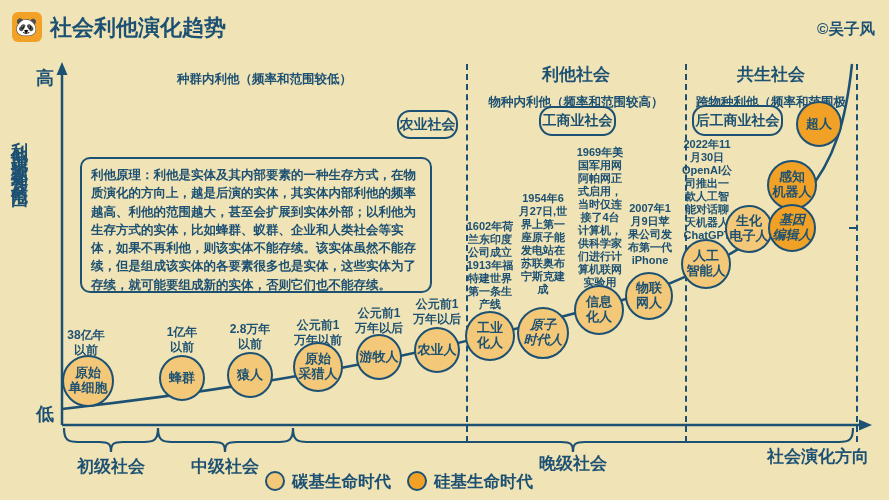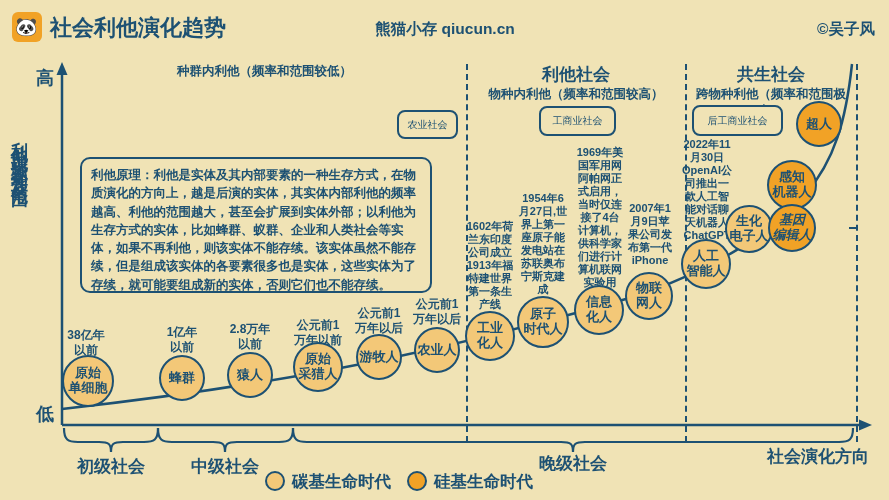--- a/index.html
+++ b/index.html
@@ -19,25 +19,25 @@
   .yhigh{left:36px;top:66px;font-size:18px;font-weight:bold;z-index:2;}
   .ylow{left:36px;top:402px;font-size:18px;font-weight:bold;z-index:2;}
   .ytitle{left:8px;top:128px;writing-mode:vertical-rl;text-orientation:upright;font-size:17px;font-weight:bold;letter-spacing:5px;z-index:2;}
   .xdir{left:757px;top:445px;width:112px;text-align:right;font-size:17px;font-weight:bold;z-index:2;}
   
   .divider{top:64px;height:378px;width:0;border-left:2.5px dashed var(--ink);z-index:1;}
   .d1{left:466px;} .d2{left:685px;} .d3{left:856px;}
   
   .sec{z-index:2;text-align:center;}
   .sec .t{font-size:17px;font-weight:bold;}
-  .sec .s{font-size:12.5px;font-weight:bold;margin-top:0;}
+  .sec .s{font-size:12.5px;font-weight:bold;margin-top:8px;}
   .sec1{left:62px;top:63px;width:405px;}
   .sec2{left:467px;top:63px;width:218px;}
   .sec3{left:685px;top:63px;width:172px;}
-  .badge{border:2.5px solid var(--ink);border-radius:8px;display:flex;align-items:center;justify-content:center;font-weight:normal;font-size:10px;z-index:2;background:var(--bg);}
+  .badge{border:2.5px solid var(--ink);border-radius:13px;display:flex;align-items:center;justify-content:center;font-weight:bold;font-size:14px;z-index:2;background:var(--bg);}
   .b1{left:397px;top:110px;width:61px;height:29px;}
   .b2{left:539px;top:106px;width:77px;height:30px;}
   .b3{left:692px;top:105px;width:91px;height:31px;}
   
   .principle{left:80px;top:157px;width:352px;height:136px;border:2.5px solid var(--ink);border-radius:10px;background:var(--bg);padding:7px 9px;font-size:12.5px;line-height:1.46;font-weight:bold;z-index:2;}
   .principle .lbl{font-weight:bold;}
   
   .tlabel{text-align:center;font-size:12px;font-weight:bold;white-space:pre-line;line-height:1.25;transform:translateX(-50%);z-index:2;}
   .note{text-align:center;font-size:11px;font-weight:bold;white-space:pre-line;line-height:1.18;transform:translateX(-50%);z-index:2;}
   
@@ -52,21 +52,20 @@
   .dot{width:20px;height:20px;border-radius:50%;border:2.5px solid var(--ink);z-index:2;}
   .legend-label{font-size:16.5px;font-weight:bold;z-index:2;}
 </style>
 </head>
 <body>
 
 <div class="canvas">
 
   <div class="abs logo">🐼</div>
   <div class="abs title">社会利他演化趋势</div>
-  <div class="abs site">熊猫小存 qiucun.cn</div>
   <div class="abs copyright">©吴子风</div>
 
   <svg class="layer" width="889" height="500" viewBox="0 0 889 500">
 
     <line x1="62" y1="425" x2="62" y2="72" stroke="#1d5173" stroke-width="2.5"></line>
     <polygon points="62,62 56.5,75 67.5,75" fill="#1d5173"></polygon>
 
     <line x1="62" y1="425" x2="862" y2="425" stroke="#1d5173" stroke-width="2.5"></line>
     <polygon points="872,425 859,419.5 859,430.5" fill="#1d5173"></polygon>
 
@@ -162,21 +161,21 @@
   <div class="abs circle carbon" style="left:62px;top:355px;width:52px;height:52px;">原始
 单细胞</div>
   <div class="abs circle carbon" style="left:159px;top:355px;width:46px;height:46px;">蜂群</div>
   <div class="abs circle carbon" style="left:227px;top:352px;width:46px;height:46px;">猿人</div>
   <div class="abs circle carbon" style="left:293px;top:342px;width:50px;height:50px;">原始
 采猎人</div>
   <div class="abs circle carbon" style="left:356px;top:334px;width:46px;height:46px;">游牧人</div>
   <div class="abs circle carbon" style="left:414px;top:327px;width:46px;height:46px;">农业人</div>
   <div class="abs circle carbon" style="left:465px;top:311px;width:50px;height:50px;">工业
 化人</div>
-  <div class="abs circle carbon" style="left:517px;top:296px;width:52px;height:52px;">原子
+  <div class="abs circle carbon" style="left:517px;top:307px;width:52px;height:52px;font-style:italic;">原子
 时代人</div>
   <div class="abs circle carbon" style="left:574px;top:285px;width:50px;height:50px;">信息
 化人</div>
   <div class="abs circle carbon" style="left:625px;top:272px;width:48px;height:48px;">物联
 网人</div>
   <div class="abs circle carbon" style="left:681px;top:239px;width:50px;height:50px;">人工
 智能人</div>
   <div class="abs circle carbon" style="left:725px;top:205px;width:48px;height:48px;">生化
 电子人</div>
   <div class="abs circle silicon" style="left:767px;top:160px;width:50px;height:50px;">感知

